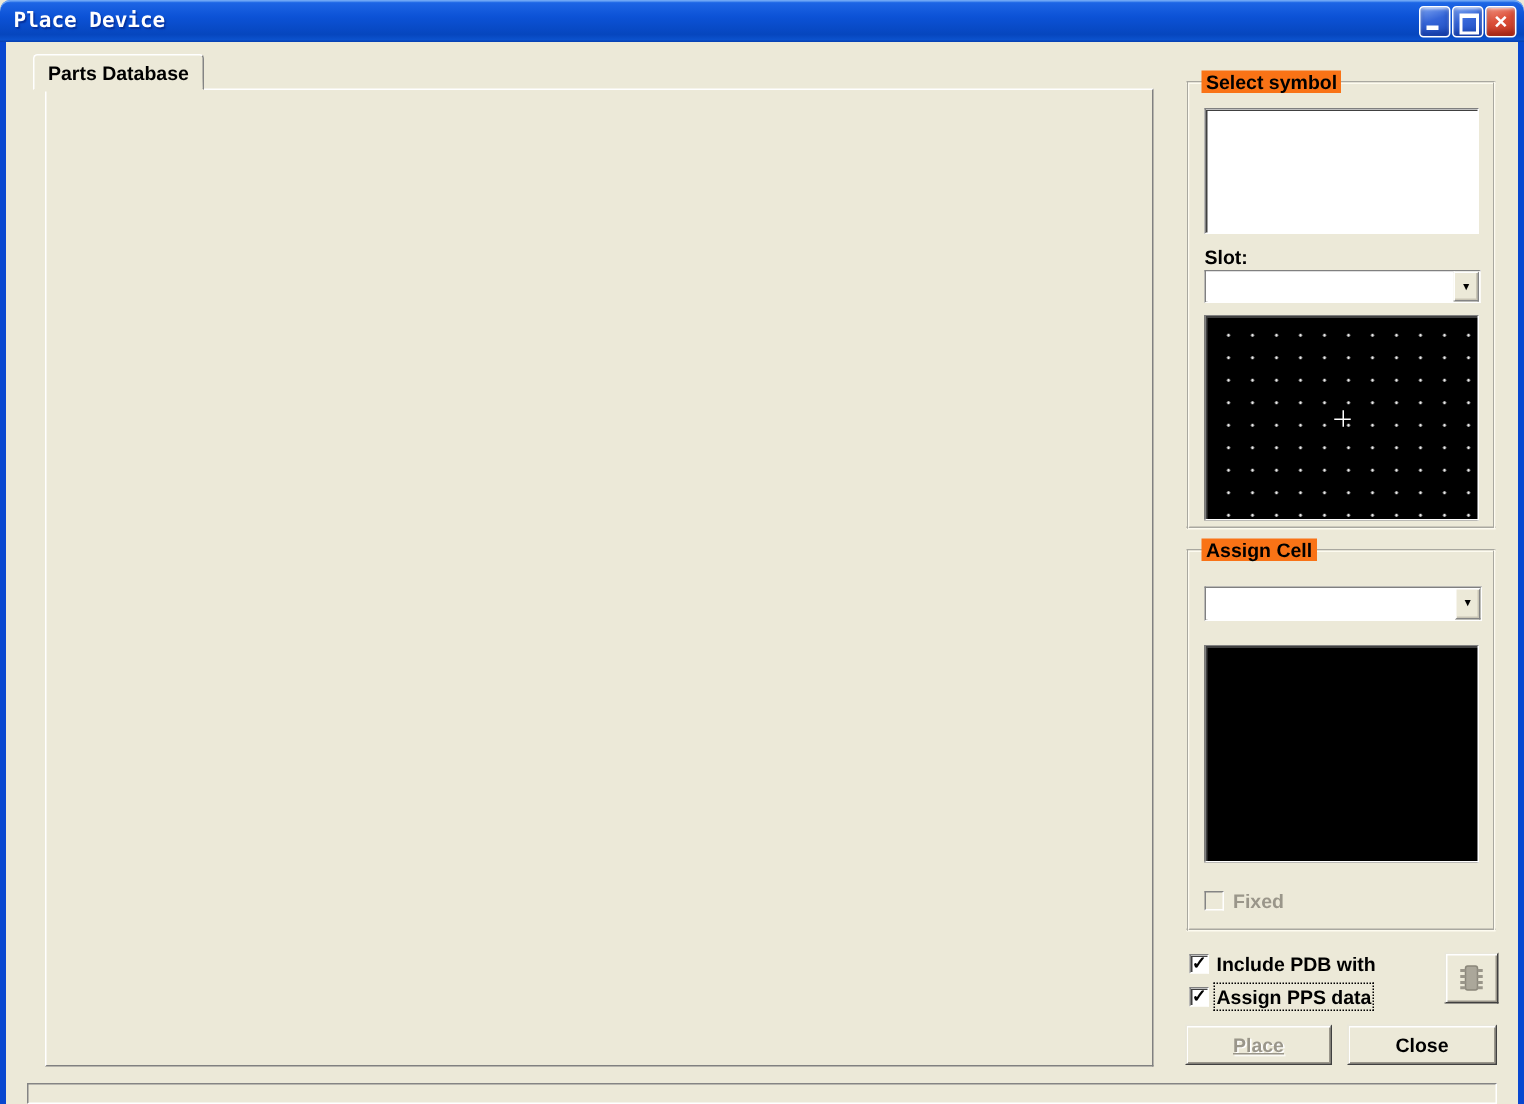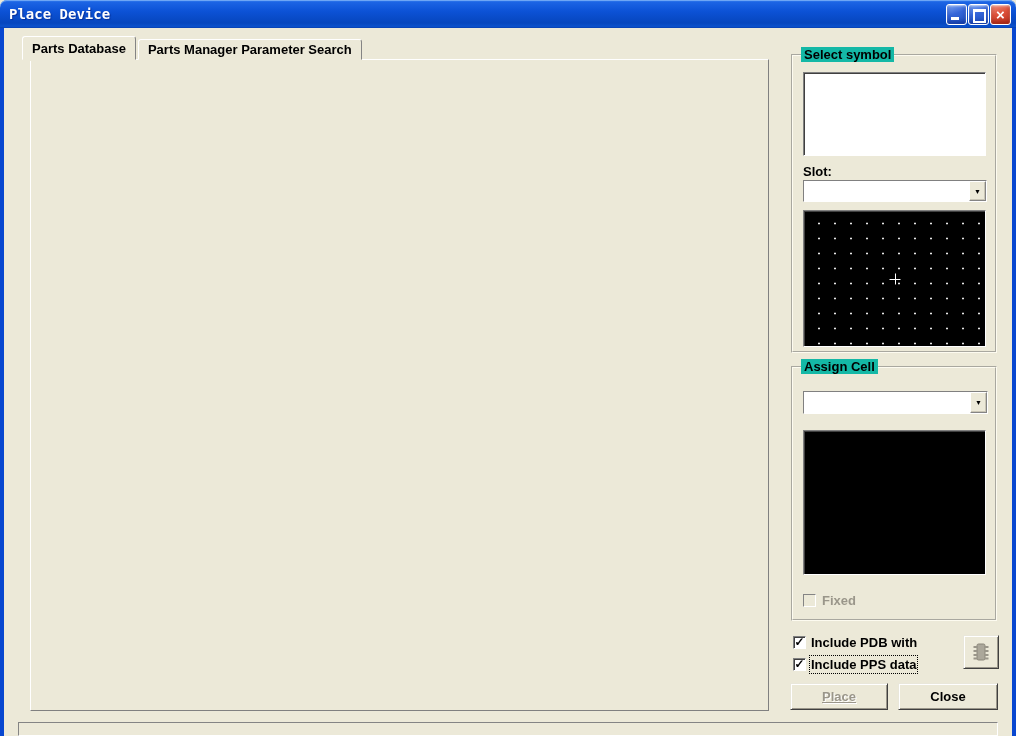--- a/index.html
+++ b/index.html
@@ -55,21 +55,21 @@
     left:30px;top:59px;width:739px;height:652px;box-sizing:border-box;
     border:1px solid;border-color:#fff #808080 #808080 #fff;
     background:#ECE9D8;z-index:1;
   }
 
   
   .lbl{font-weight:bold;white-space:nowrap;}
   .group{
     box-sizing:border-box;border:2px groove #fdfbf0;
   }
-  .legend{position:absolute;top:-9px;left:8px;background:#14b8a6;padding:0 3px;font-weight:bold;white-space:nowrap;}
+  .legend{position:absolute;top:-9px;left:8px;background:#f97316;padding:0 3px;font-weight:bold;white-space:nowrap;}
   .sunken{
     box-sizing:border-box;background:#fff;
     border:1px solid;border-color:#808080 #fff #fff #808080;
     box-shadow:inset 1px 1px 0 #404040;
   }
   .raised{
     box-sizing:border-box;background:#ECE9D8;
     border:1px solid;border-color:#fff #848484 #848484 #fff;
   }
   .btn3d{
@@ -150,21 +150,20 @@
   <span class="glyph-max"></span>
 </div>
 <div class="abs win-btn close" style="left:990px;">
   <span class="glyph-close">×</span>
 </div>
 <div class="abs frame-l"></div>
 <div class="abs frame-r"></div>
 
 <div class="abs tabbar">
   <div class="tab active">Parts Database</div>
-  <div class="tab">Parts Manager Parameter Search</div>
 </div>
 <div class="abs page"></div>
 
 <div class="abs lbl" style="left:32px;top:83px;">Partition:</div>
 <div class="abs combo sunken" style="left:97px;top:78px;width:272px;height:23px;">
   <div class="field">dis</div>
   <div class="drop">
     <span>▼</span>
   </div>
 </div>
@@ -272,21 +271,21 @@
 <div class="abs checkbox disabled" style="left:803px;top:594px;"></div>
 <div class="abs lbl" style="left:822px;top:593px;color:#9a968a;">Fixed</div>
 
 <div class="abs checkbox" style="left:793px;top:636px;">
   <span>✓</span>
 </div>
 <div class="abs lbl" style="left:811px;top:635px;">Include PDB with</div>
 <div class="abs checkbox" style="left:793px;top:658px;">
   <span>✓</span>
 </div>
-<div class="abs lbl focus-dotted" style="left:811px;top:657px;">Include PPS data</div>
+<div class="abs lbl focus-dotted" style="left:811px;top:657px;">Assign PPS data</div>
 
 <div class="abs btn3d" style="left:963px;top:635px;width:36px;height:34px;">
   <svg width="22" height="22" style="margin-top:5px;" viewBox="0 0 22 22">
     <rect x="7" y="3" width="8" height="16" rx="1.5" fill="#ABA79A" stroke="#8a867a"></rect>
     <g fill="#9a968a">
       <rect x="3.5" y="5" width="3.5" height="2"></rect>
         <rect x="3.5" y="9" width="3.5" height="2"></rect>
         <rect x="3.5" y="13" width="3.5" height="2"></rect>
         <rect x="3.5" y="16.5" width="3.5" height="2"></rect>
       <rect x="15" y="5" width="3.5" height="2"></rect>

